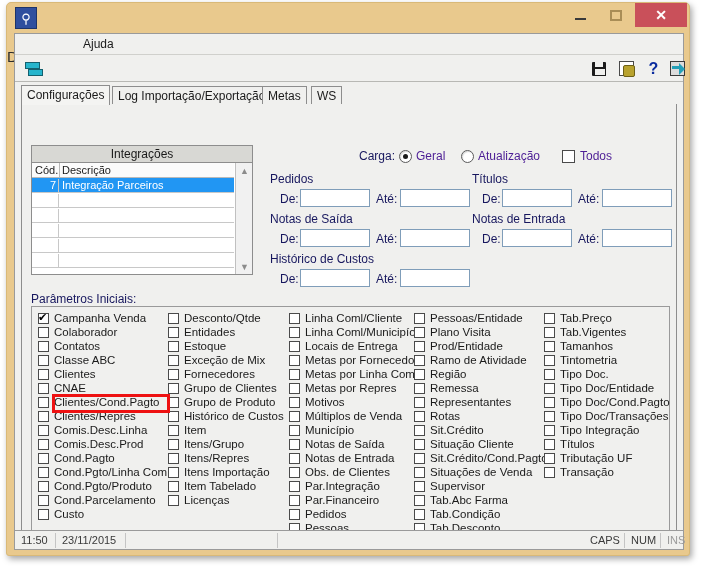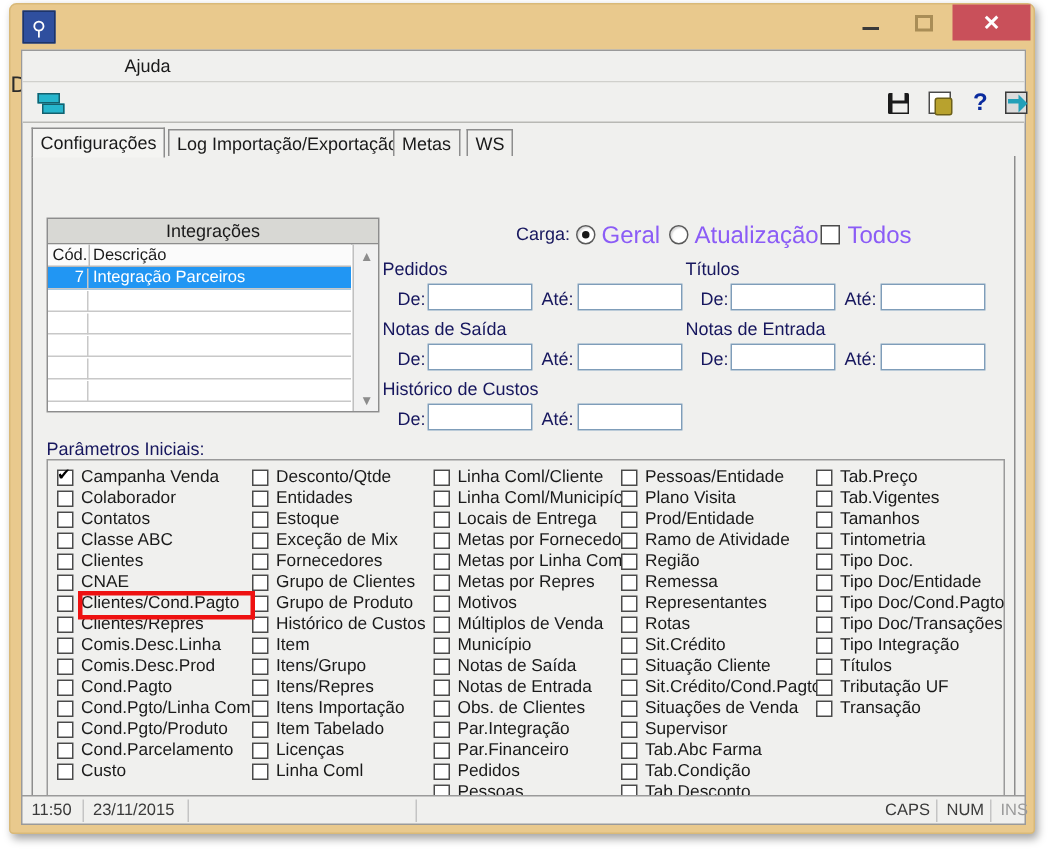--- a/index.html
+++ b/index.html
@@ -253,31 +253,31 @@
     position: absolute; left: 0; width: 17px; height: 15px;
     display: flex; align-items: center; justify-content: center;
     font-size: 9px; color: #8c8c8c;
     cursor: default;
   }
   .sb-up { top: 0; }
   .sb-down { bottom: 0; }
 
   
   #opt-panel {
-    position: absolute; left: 229px; top: 41px;
+    position: absolute; left: 244px; top: 41px;
     width: 410px; height: 130px;
   }
   .lbl {
     position: absolute;
     font-size: 12px; color: #17175e;
     white-space: nowrap;
   }
   .lbl-dark {
     position: absolute;
-    font-size: 16px; color: #8b5cf6;
+    font-size: 12px; color: #4c1d95;
     white-space: nowrap;
   }
   .tfield {
     position: absolute;
     height: 18px;
     background: #ffffff;
     border: 1px solid #7f9db9;
     cursor: text;
   }
   .radio {
@@ -611,24 +611,20 @@
               <span class="plabel">Itens Importação</span>
             </div>
             <div class="prow">
               <span class="pbox"></span>
               <span class="plabel">Item Tabelado</span>
             </div>
             <div class="prow">
               <span class="pbox"></span>
               <span class="plabel">Licenças</span>
             </div>
-            <div class="prow">
-              <span class="pbox"></span>
-              <span class="plabel">Linha Coml</span>
-            </div>
           </div>
         <div class="pcol" id="pcol2" style="left:257px; width:124px;">
             <div class="prow">
               <span class="pbox"></span>
               <span class="plabel">Linha Coml/Cliente</span>
             </div>
             <div class="prow">
               <span class="pbox"></span>
               <span class="plabel">Linha Coml/Municipío</span>
             </div>

